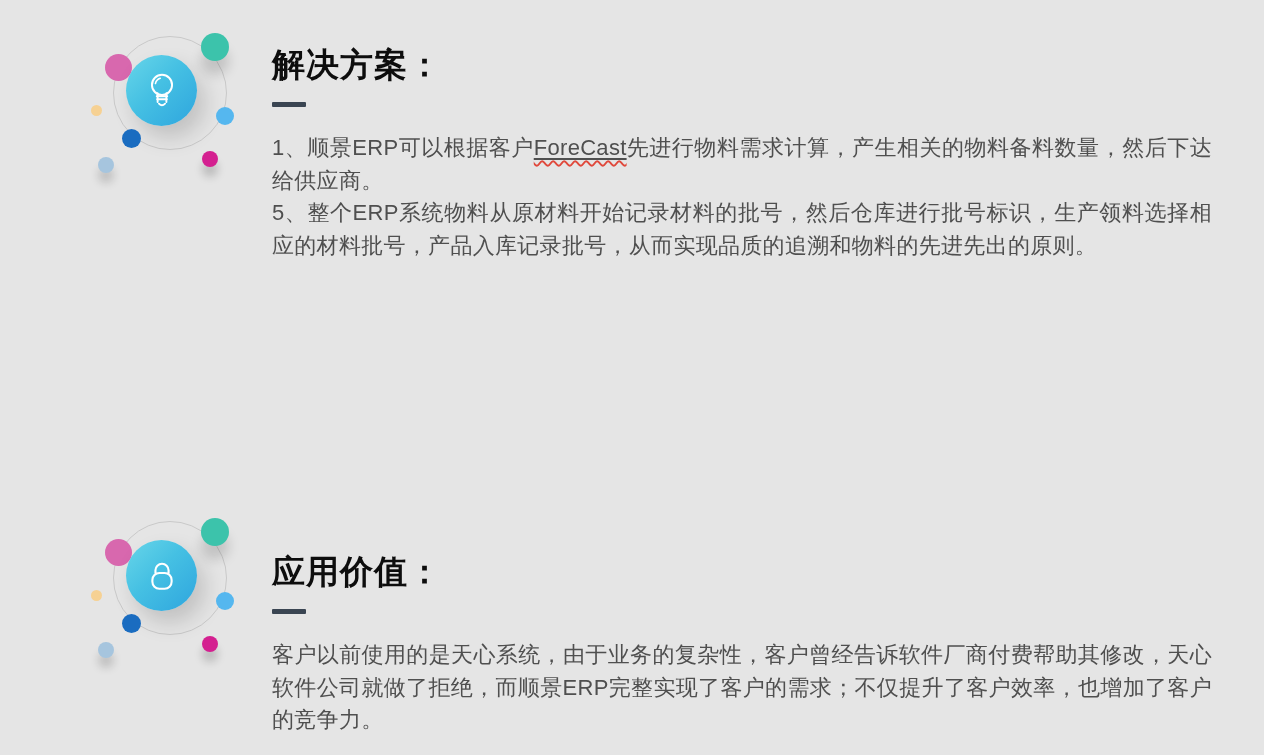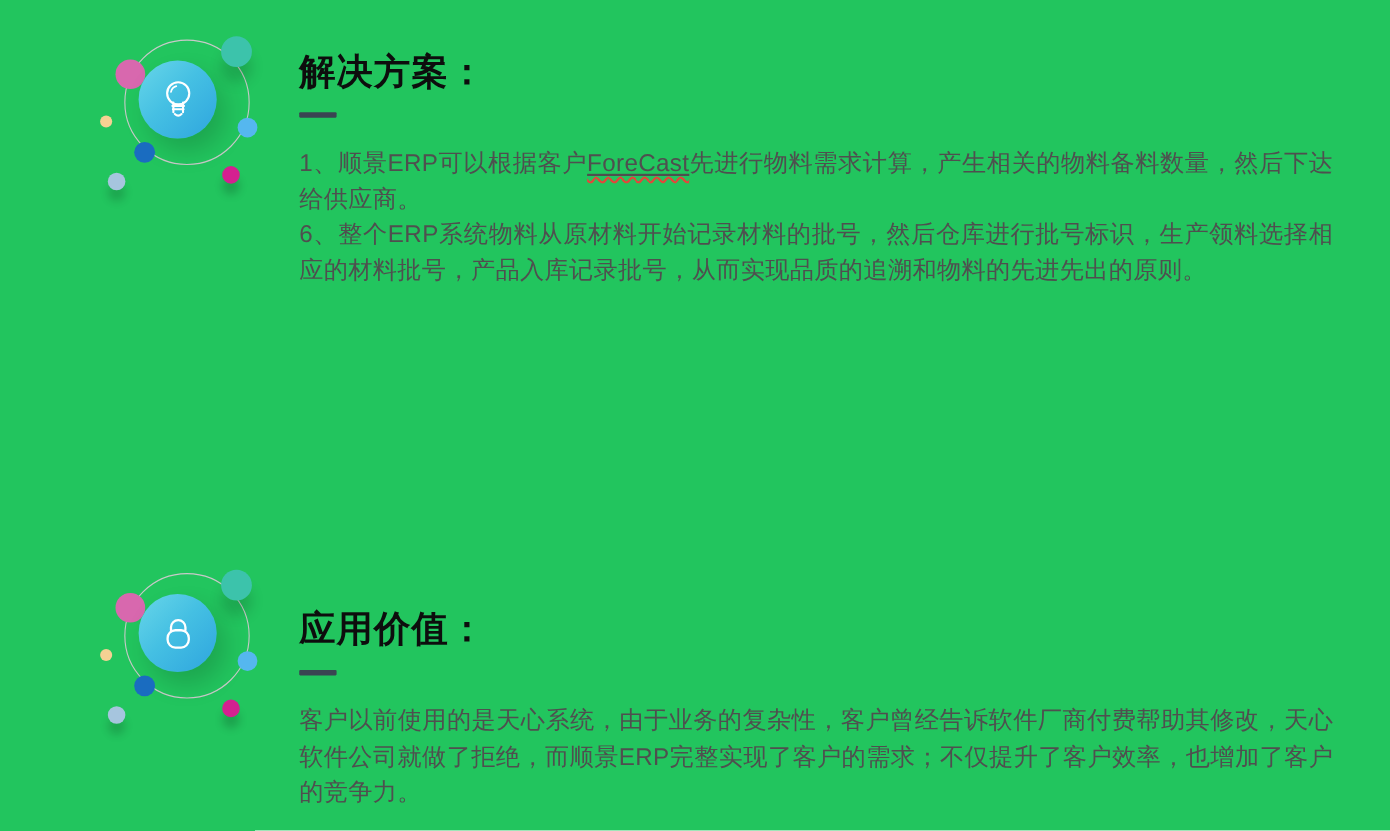--- a/index.html
+++ b/index.html
@@ -5,21 +5,21 @@
   html, body {
     margin: 0;
     padding: 0;
     background: #ffffff;
     font-family: "Liberation Sans", "DejaVu Sans", sans-serif;
   }
   .canvas {
     position: relative;
     width: 1264px;
     height: 755px;
-    background: #22c55e;
+    background: #e5e5e5;
     overflow: hidden;
   }
 
   
   .icon-cluster {
     position: absolute;
     width: 160px;
     height: 160px;
   }
   .cluster-ring {
@@ -128,21 +128,21 @@
     <div class="dot dot-darkblue"></div>
     <div class="dot dot-magenta"></div>
     <div class="dot dot-paleblue"></div>
   </div>
 
   <div class="content-col" style="top:44px;">
     <h2 class="section-heading">解决方案：</h2>
     <div class="heading-dash"></div>
     <div class="paragraphs">
         <p class="body-paragraph">1、顺景ERP可以根据客户<span class="misspelled"><span class="misspelled-inner">ForeCast</span></span>先进行物料需求计算，产生相关的物料备料数量，然后下达给供应商。</p>
-        <p class="body-paragraph">6、整个ERP系统物料从原材料开始记录材料的批号，然后仓库进行批号标识，生产领料选择相应的材料批号，产品入库记录批号，从而实现品质的追溯和物料的先进先出的原则。</p>
+        <p class="body-paragraph">5、整个ERP系统物料从原材料开始记录材料的批号，然后仓库进行批号标识，生产领料选择相应的材料批号，产品入库记录批号，从而实现品质的追溯和物料的先进先出的原则。</p>
       </div>
   </div>
 
   <div class="icon-cluster" style="left:85px; top:510px;">
     <div class="cluster-ring"></div>
     <div class="dot dot-pink"></div>
     <div class="dot dot-teal"></div>
     <div class="cluster-main">
       <span>
         <svg width="42" height="42" viewBox="0 0 48 48" fill="none" stroke="#ffffff" stroke-width="2.4" stroke-linecap="round" stroke-linejoin="round">

